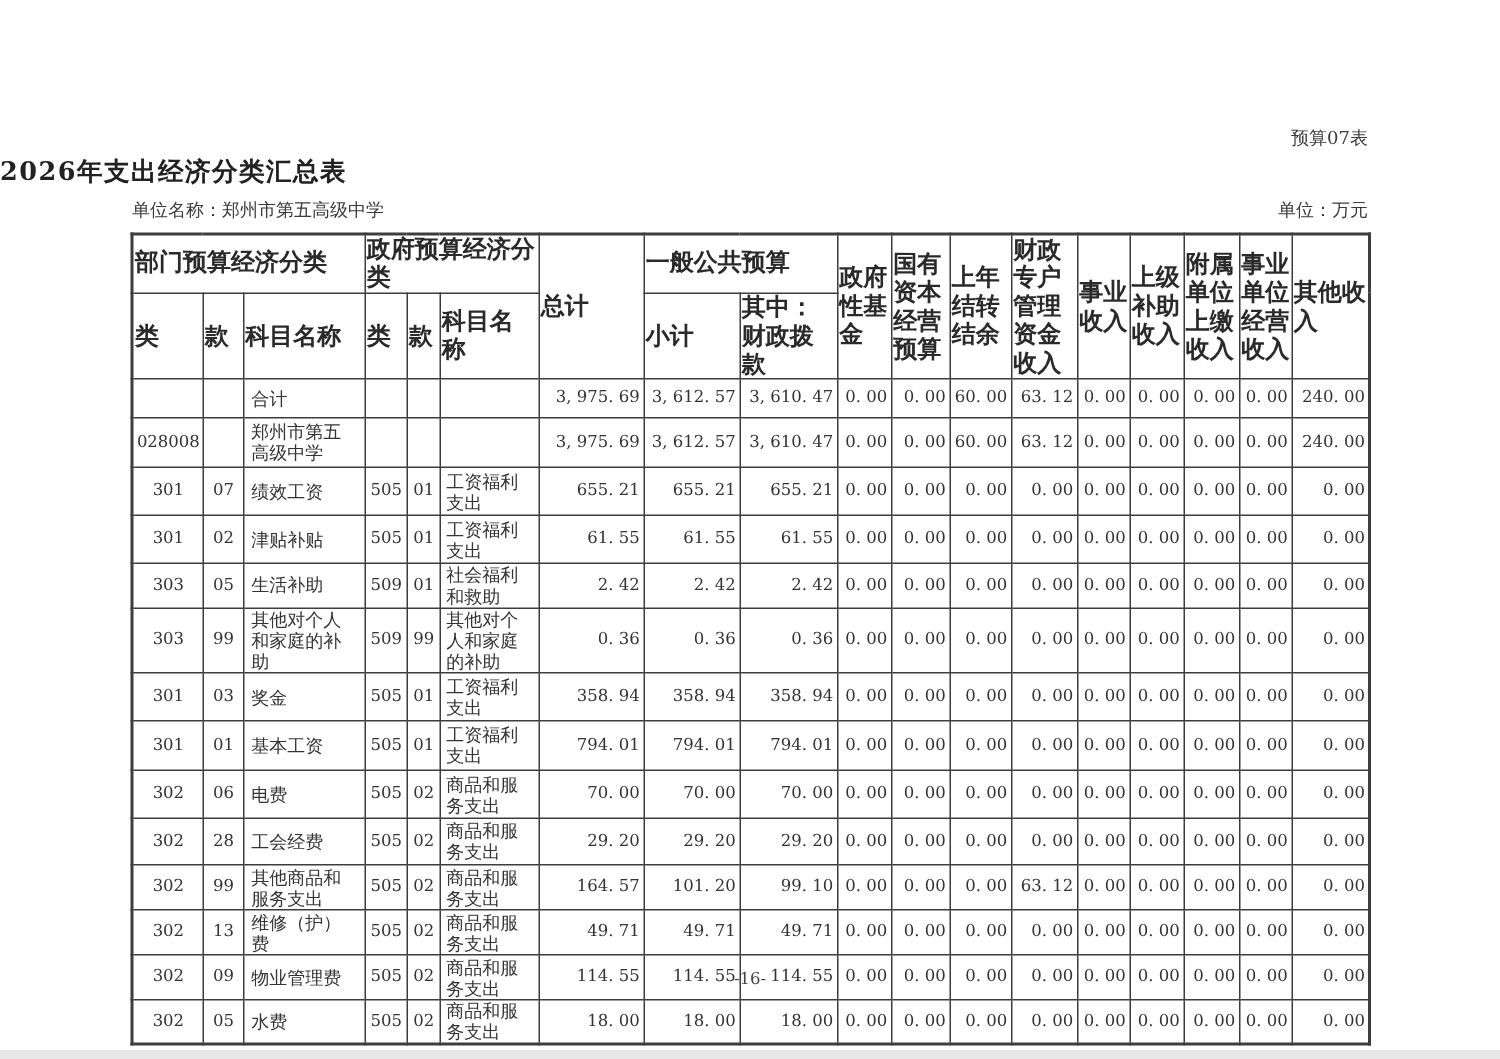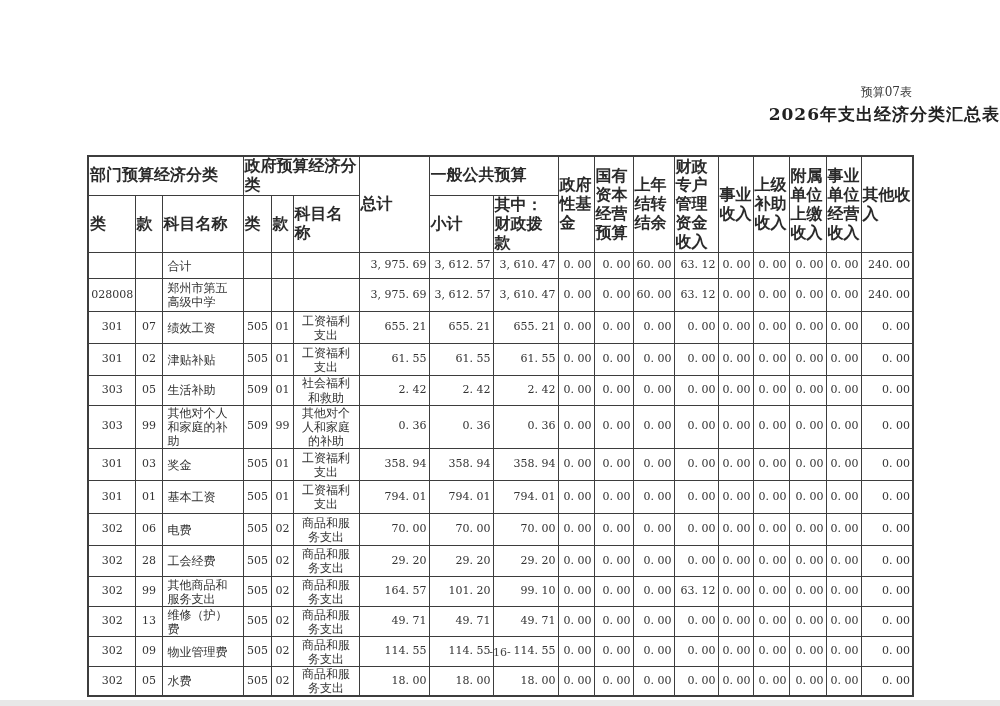--- a/index.html
+++ b/index.html
@@ -19,21 +19,21 @@
     top: 84px;
     right: 88px;
     font-size: 12px;
     color: #3a3a3a;
   }
   .doc-title {
     position: absolute;
     top: 103px;
     left: 0;
     width: 100%;
-    text-align: right;
+    text-align: left;
     font-size: 17px;
     font-weight: bold;
     letter-spacing: 1px;
     color: #222;
   }
   .unit-row {
     position: absolute;
     top: 132px;
     left: 88px;
     right: 88px;
@@ -63,21 +63,21 @@
     text-align: left;
     padding: 0 1px;
     word-break: break-all;
     color: #2a2a2a;
   }
   thead tr.group-row { height: 24px; }
   thead tr.sub-row { height: 40px; }
   tbody td { font-size: 12px; color: #333; word-break: break-all; }
   tbody td.code { font-size: 11px; text-align: center; padding: 0 1px 0 2px; }
   tbody td.name { text-align: left; padding: 0 5px; }
-  tbody td.name2 { text-align: center; padding: 0 4px; margin-left: 16px; }
+  tbody td.name2 { text-align: left; padding: 0 4px; margin-left: 16px; }
   tbody td.num { font-size: 11px; text-align: right; padding: 0 2px 0 1px; white-space: nowrap; }
   tbody tr:nth-child(1)  { height: 26px; padding-left: 25px; }
   tbody tr:nth-child(2)  { height: 33px; }
   tbody tr:nth-child(3)  { height: 32px; }
   tbody tr:nth-child(4)  { height: 32px; }
   tbody tr:nth-child(5)  { height: 28px; }
   tbody tr:nth-child(6)  { height: 40px; }
   tbody tr:nth-child(7)  { height: 32px; }
   tbody tr:nth-child(8)  { height: 33px; }
   tbody tr:nth-child(9)  { height: 32px; }
@@ -98,20 +98,24 @@
 </style>
 </head>
 <body>
 
 <div class="sheet">
 
   <div class="form-code">预算07表</div>
 
   <div class="doc-title">2026年支出经济分类汇总表</div>
 
+  <div class="unit-row">
+    <div><span>单位名称：</span><span>郑州市第五高级中学</span></div>
+    <div>单位：万元</div>
+  </div>
 
   <table class="budget">
     <colgroup>
       <col style="width:47px">
         <col style="width:27px">
         <col style="width:81px">
       <col style="width:28px">
         <col style="width:22px">
         <col style="width:66px">
       <col style="width:70px">

